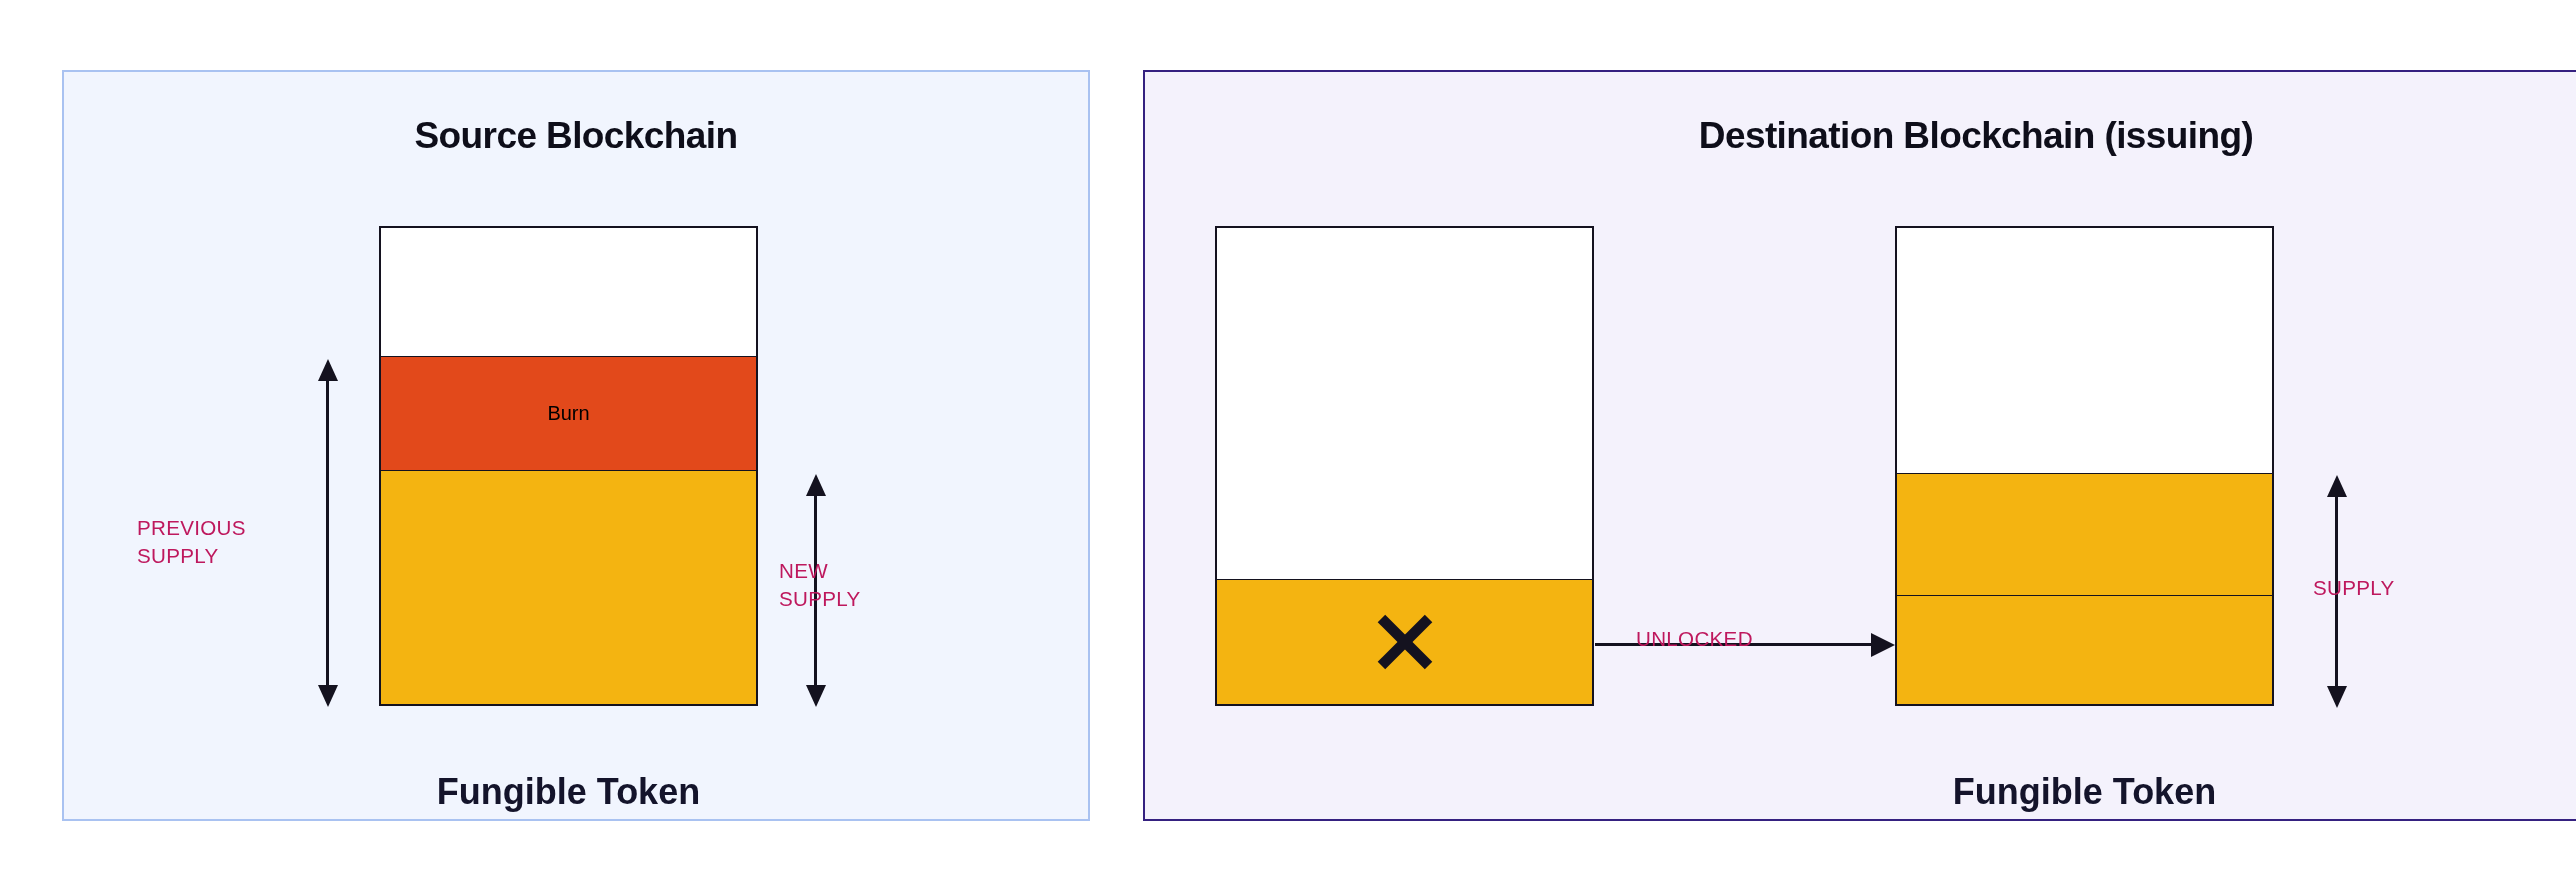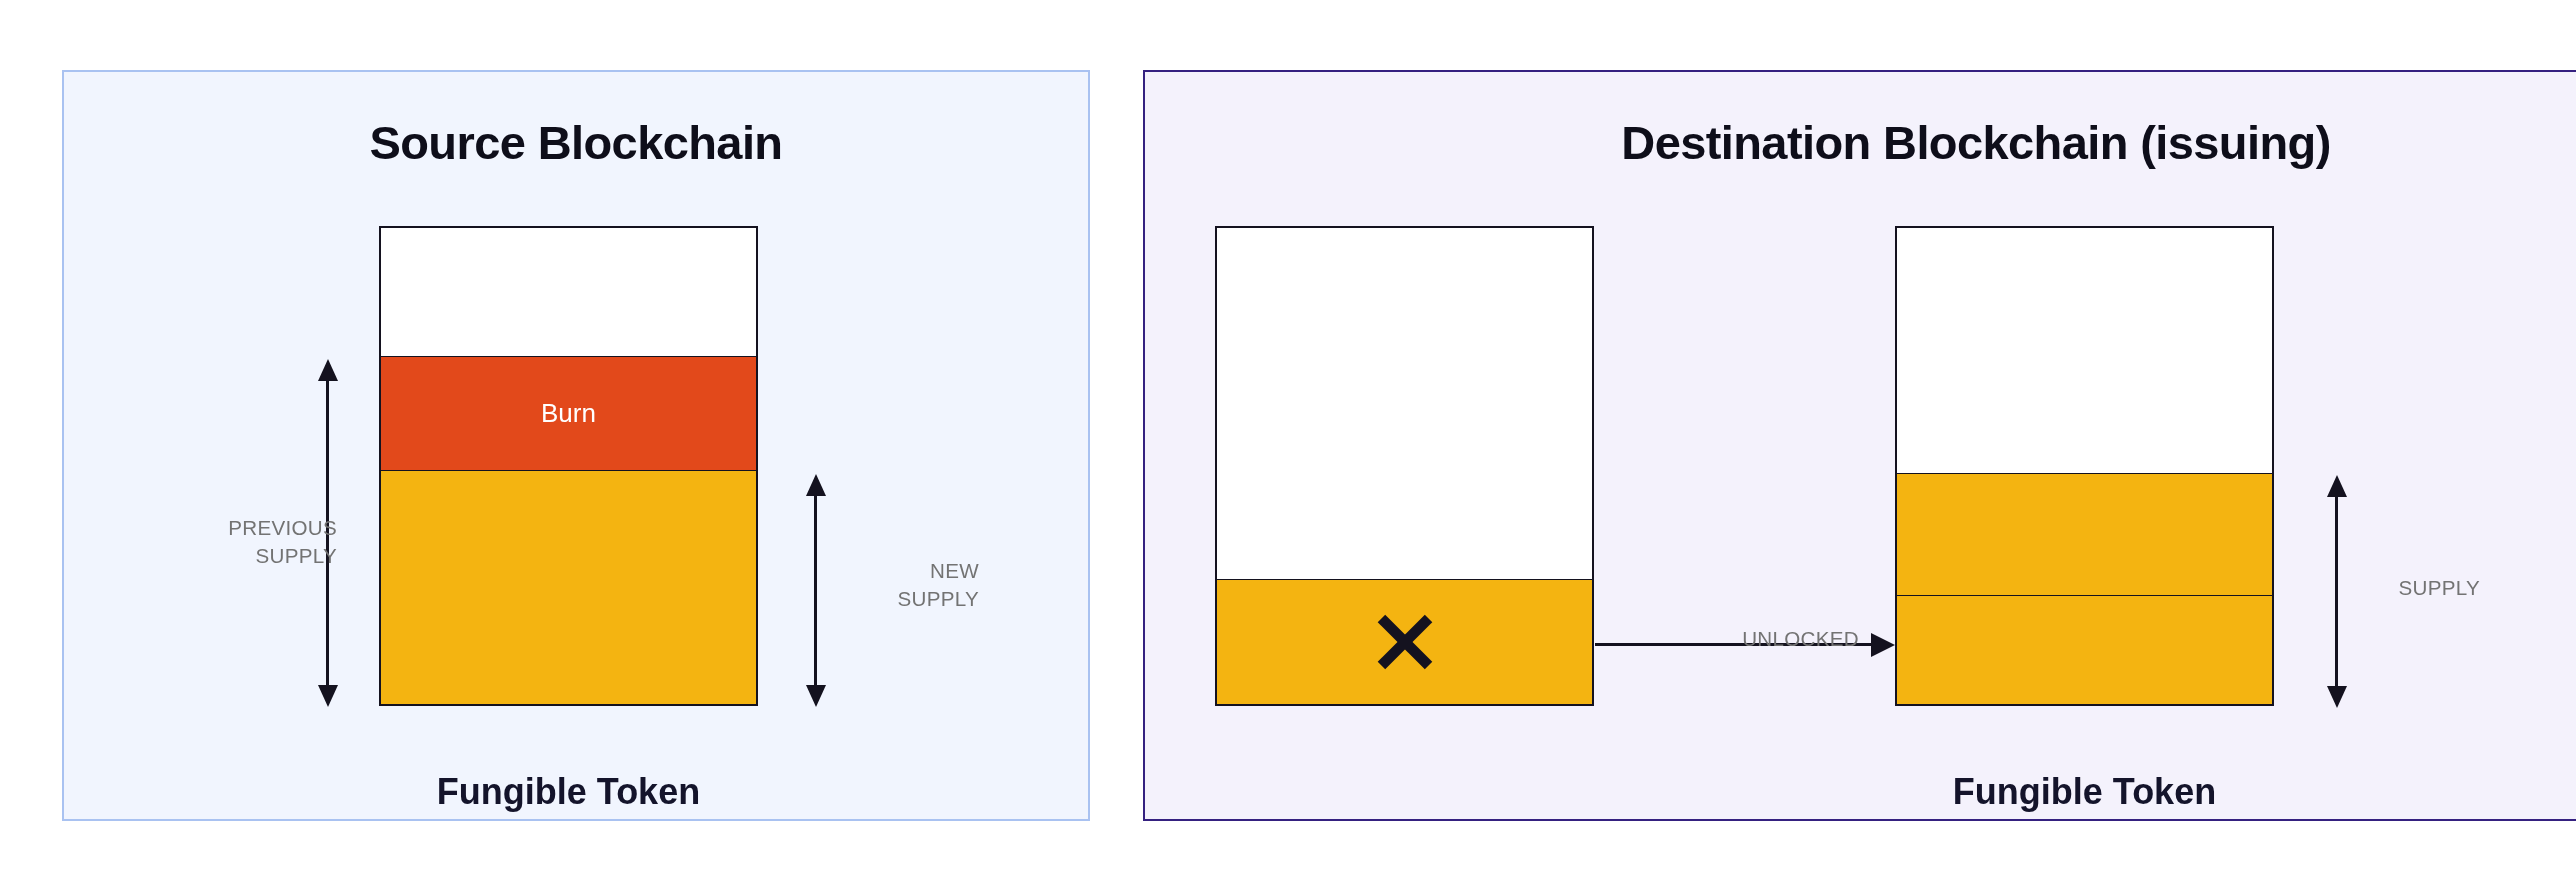--- a/index.html
+++ b/index.html
@@ -17,38 +17,38 @@
   *{margin:0;padding:0;box-sizing:border-box;}
   html,body{width:2576px;height:881px;background:#fff;
     font-family:"Liberation Sans", sans-serif;}
   .page{position:relative;width:2576px;height:881px;background:#fff;overflow:hidden;}
 
   .panel{position:absolute;top:70px;height:751px;}
   .panel-source{left:62px;width:1028px;background:var(--source_bg);border:2.8px solid var(--source_border);}
   .panel-dest{left:1143px;width:1666px;background:var(--dest_bg);border:2.8px solid var(--dest_border);}
 
   .panel-title{position:absolute;left:0;right:0;top:43px;text-align:center;
-    font-size:47px;font-weight:700;color:var(--text_black);letter-spacing:-0.6px;}
+    font-size:37px;font-weight:700;color:var(--text_black);letter-spacing:-0.6px;}
 
   
   .tokenbox{position:absolute;top:154px;height:480px;width:379px;
     border:2.2px solid var(--line_dark);background:var(--white);
     display:flex;flex-direction:column;}
   .seg{width:100%;}
   .seg-line{border-top:1.7px solid var(--line_dark);}
   .seg-white{background:var(--white);}
   .seg-burn{background:var(--burn_orange);display:flex;align-items:center;justify-content:center;}
   .seg-amber{background:var(--amber);}
-  .burn-text{color:#ffffff;font-size:26px;font-weight:500;}
+  .burn-text{color:#000000;font-size:20px;font-weight:500;}
 
   .box-label{position:absolute;text-align:center;font-size:36px;font-weight:700;
     color:var(--text_dark);width:379px;top:655px;margin-top:44px;}
 
-  .small-label{position:absolute;text-align:right;font-size:20.6px;font-weight:400;
-    color:#737373;line-height:1.38;letter-spacing:0.3px;}
+  .small-label{position:absolute;text-align:left;font-size:20.6px;font-weight:400;
+    color:#be185d;line-height:1.38;letter-spacing:0.3px;}
 
   
   .v-arrow{position:absolute;width:21px;display:flex;flex-direction:column;align-items:center;}
   .v-arrow .head-up{width:0;height:0;border-left:10.6px solid transparent;border-right:10.6px solid transparent;
     border-bottom:22px solid var(--line_dark);}
   .v-arrow .head-down{width:0;height:0;border-left:10.6px solid transparent;border-right:10.6px solid transparent;
     border-top:22px solid var(--line_dark);}
   .v-arrow .shaft{width:2.8px;flex:1;background:var(--line_dark);}
 
   

